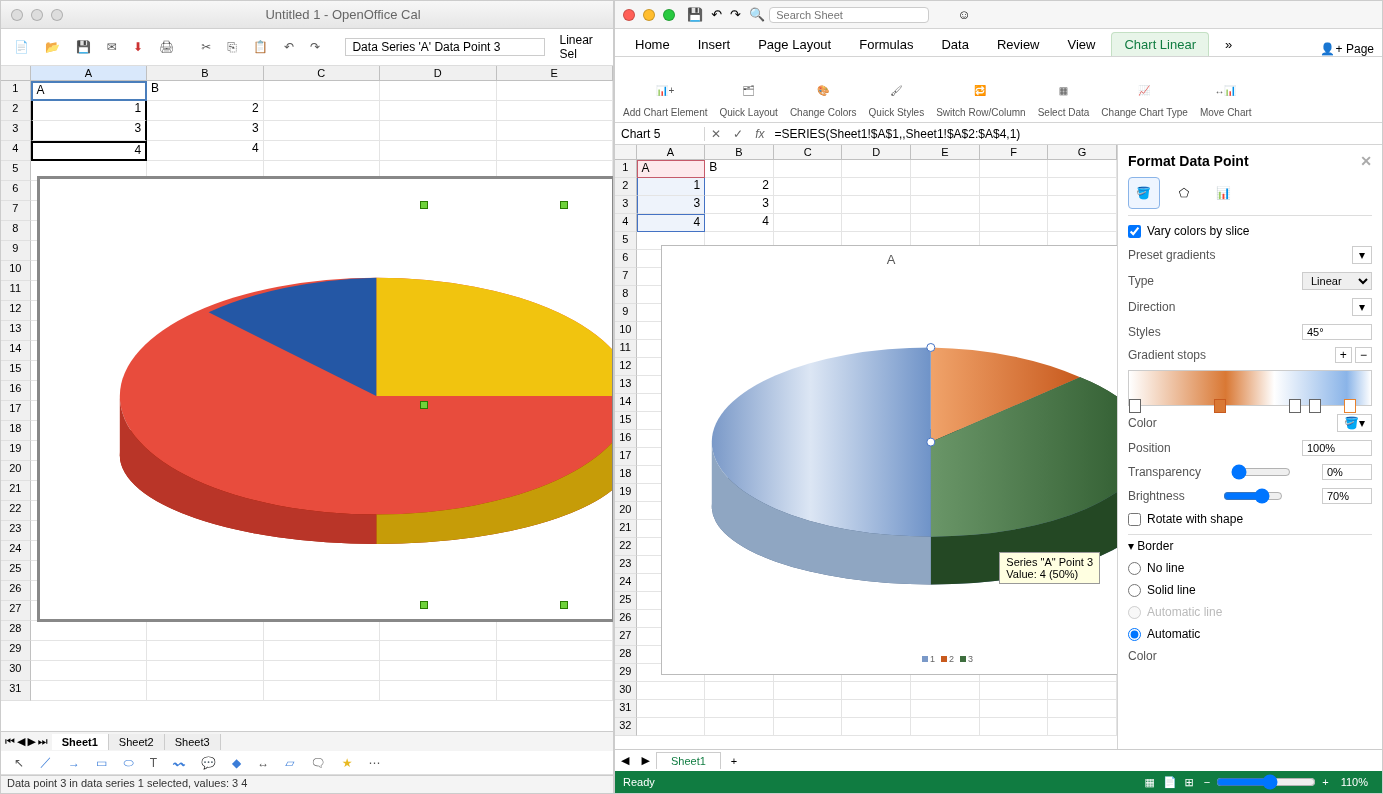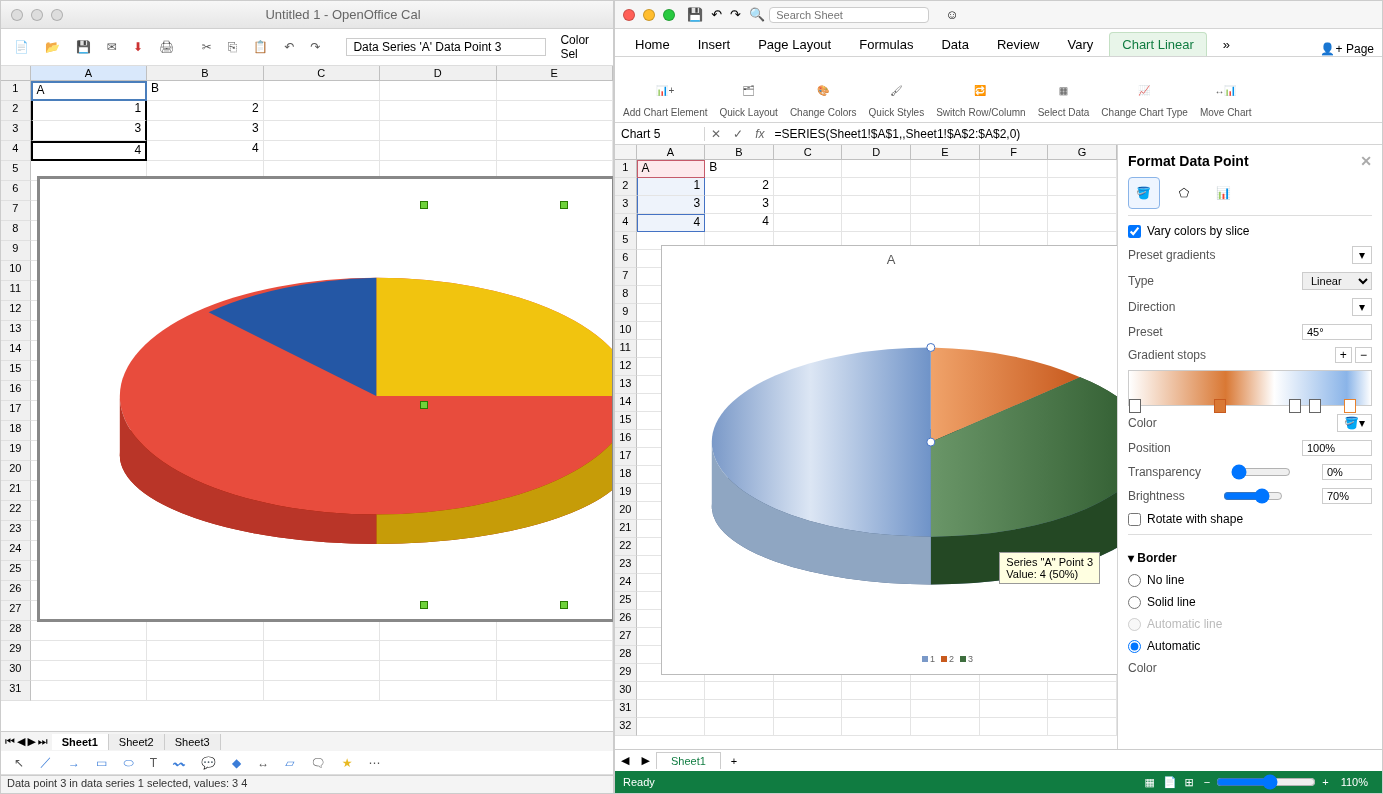--- a/index.html
+++ b/index.html
@@ -25,21 +25,21 @@
 .chartobj{position:absolute;border:2px solid #666}
 .handle{position:absolute;width:8px;height:8px;background:#6fd33a;border:1px solid #2a7a00}
 .sheet-tabs{display:flex;border-top:1px solid #ccc;font-size:11px;align-items:center;height:20px;background:#f4f4f4}
 .navset{display:flex;gap:2px;padding:0 4px}
 .sheet-tab{padding:2px 10px;border-right:1px solid #ccc;background:#eee}
 .sheet-tab.active{background:#fff;font-weight:bold}
 .statusbar{height:18px;font-size:11px;background:#f4f4f4;border-top:1px solid #ccc;padding:1px 6px;color:#333}
 
 .excel-title{height:28px;display:flex;align-items:center;font-size:13px;border-bottom:1px solid #d4d4d4;background:#f6f6f6}
 .excel-title .center{flex:1;text-align:center;font-weight:500}
-.excel-title .search{border:1px solid #ccc;border-radius:4px;padding:1px 6px;font-size:11px;color:#888;width:160px;margin-right:8px}
+.excel-title .search{border:1px solid #ccc;border-radius:4px;padding:1px 6px;font-size:11px;color:#888;width:160px;margin-right:20px}
 .ribbon-tabs{display:flex;gap:4px;border-bottom:1px solid #d4d4d4;font-size:13px;padding:0 8px;align-items:flex-end;height:28px}
 .ribbon-tabs .tab{padding:4px 12px}
 .ribbon-tabs .tab.active{background:#e8f5e9;border:1px solid #c4e0c4;border-bottom:none;border-radius:4px 4px 0 0;color:#107c41}
 .ribbon-tabs .share{margin-left:auto;font-size:12px}
 .ribbon{display:flex;gap:12px;padding:4px 8px;border-bottom:1px solid #d4d4d4;height:66px}
 .rgroup{display:flex;flex-direction:column;align-items:center;justify-content:flex-end;font-size:10px;color:#555;min-width:50px}
 .rgroup .ico{width:34px;height:34px;display:flex;align-items:center;justify-content:center}
 .formula-bar{display:flex;align-items:center;border-bottom:1px solid #d4d4d4;font-size:12px;height:22px}
 .formula-bar .nb{width:90px;border-right:1px solid #d4d4d4;padding:0 6px}
 .formula-bar .fx{padding:0 6px;color:#666}
@@ -86,21 +86,21 @@
     <span class="btn" style="color:#c33">⬇</span>
     <span class="btn">🖨</span>
     <span style="width:6px"></span>
     <span class="btn">✂</span>
     <span class="btn">⎘</span>
     <span class="btn">📋</span>
     <span class="btn">↶</span>
     <span class="btn">↷</span>
     <span style="width:10px"></span>
     <div class="namebox">Data Series 'A' Data Point 3</div>
-    <span style="margin-left:8px">Color Sel</span>
+    <span style="margin-left:8px">Linear Sel</span>
   </div>
 
   <div class="spreadsheet">
     <div class="colheaders">
       <div class="colh" style="width:30px"></div>
       <div class="colh selected-col" style="width:118px">A</div>
       <div class="colh" style="width:118px">B</div>
       <div class="colh" style="width:118px">C</div>
       <div class="colh" style="width:118px">D</div>
       <div class="colh" style="width:118px">E</div>
@@ -420,21 +420,21 @@
     <input class="search" placeholder="Search Sheet" style="">
     <span style="padding:0 8px">☺</span>
   </div>
   <div class="ribbon-tabs">
     <div class="tab">Home</div>
     <div class="tab">Insert</div>
     <div class="tab">Page Layout</div>
     <div class="tab">Formulas</div>
     <div class="tab">Data</div>
     <div class="tab">Review</div>
-    <div class="tab">Vary</div>
+    <div class="tab">View</div>
     <div class="tab active">Chart Linear</div>
     <div class="tab">»</div>
     <div class="share">👤+ <span>Page</span></div>
   </div>
   <div class="ribbon">
     <div class="rgroup">
         <div class="ico">📊+</div>
         <span>Add Chart Element</span>
       </div>
     <div class="rgroup">
@@ -464,21 +464,21 @@
     <div class="rgroup">
         <div class="ico">↔📊</div>
         <span>Move Chart</span>
       </div>
   </div>
   <div class="formula-bar">
     <div class="nb">Chart 5</div>
     <span class="fx">✕</span>
     <span class="fx">✓</span>
     <span class="fx"><i>fx</i></span>
-    <div class="txt">=SERIES(Sheet1!$A$1,,Sheet1!$A$2:$A$2,0)</div>
+    <div class="txt">=SERIES(Sheet1!$A$1,,Sheet1!$A$2:$A$4,1)</div>
   </div>
   <div class="excel-grid">
     <div style="flex:1;position:relative;overflow:hidden">
       <div class="colheaders" style="background:#f4f4f4">
         <div class="colh" style="width:22px"></div>
         <div class="colh" style="width:70px">A</div>
         <div class="colh" style="width:70px">B</div>
         <div class="colh" style="width:70px">C</div>
         <div class="colh" style="width:70px">D</div>
         <div class="colh" style="width:70px">E</div>
@@ -876,21 +876,21 @@
         </div>
       <div class="sp-row">
           <label>Type</label>
           <select><option>Linear</option></select>
         </div>
       <div class="sp-row">
           <label>Direction</label>
           <span style="border:1px solid #ccc;padding:1px 6px">▾</span>
         </div>
       <div class="sp-row">
-          <label>Preset</label>
+          <label>Styles</label>
           <input type="text" value="45°" style="">
         </div>
       <div class="sp-row">
           <label>Gradient stops</label>
           <span><span style="border:1px solid #ccc;padding:0 4px">+</span> <span style="border:1px solid #ccc;padding:0 4px">−</span></span>
         </div>
       <div class="sp-gradient">
         <div class="gstop" style="left:0"></div>
         <div class="gstop" style="left:85px;background:#d97834;border-color:#c85a1e"></div>
         <div class="gstop" style="left:160px"></div>
@@ -912,21 +912,21 @@
         </div>
       <div class="sp-row">
           <label>Brightness</label>
           <input type="range" min="0" max="100" value="70" style="width: 60px;">
           <input type="text" style="width: 50px;" value="70%">
         </div>
       <div class="sp-check">
           <input type="checkbox" style="">
           <label>Rotate with shape</label>
         </div>
-      <div style="border-top:1px solid #ddd;padding-top:16px;font-weight:700">▾ <span>Border</span></div>
+      <div style="border-top:1px solid #ddd;padding-top:4px;font-weight:400">▾ <span>Border</span></div>
       <div class="sp-radio">
           <input type="radio" name="b" style="">
           <label>No line</label>
         </div>
       <div class="sp-radio">
           <input type="radio" name="b" style="">
           <label>Solid line</label>
         </div>
       <div class="sp-radio">
           <input type="radio" name="b" disabled="" style="">

